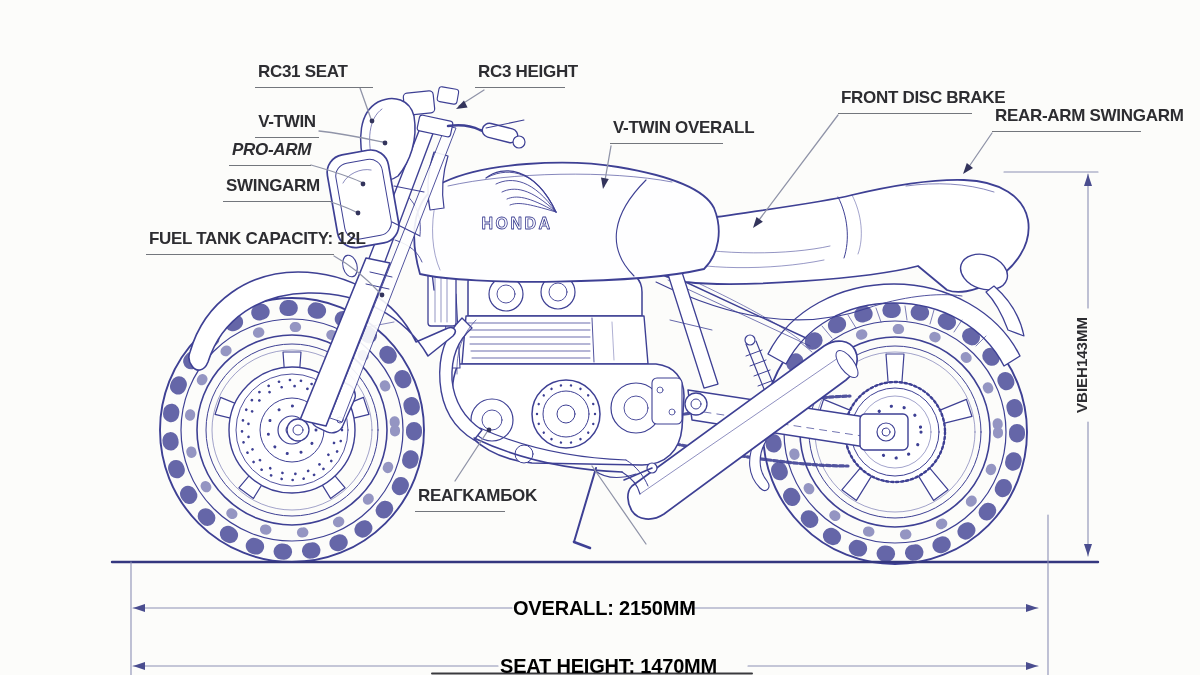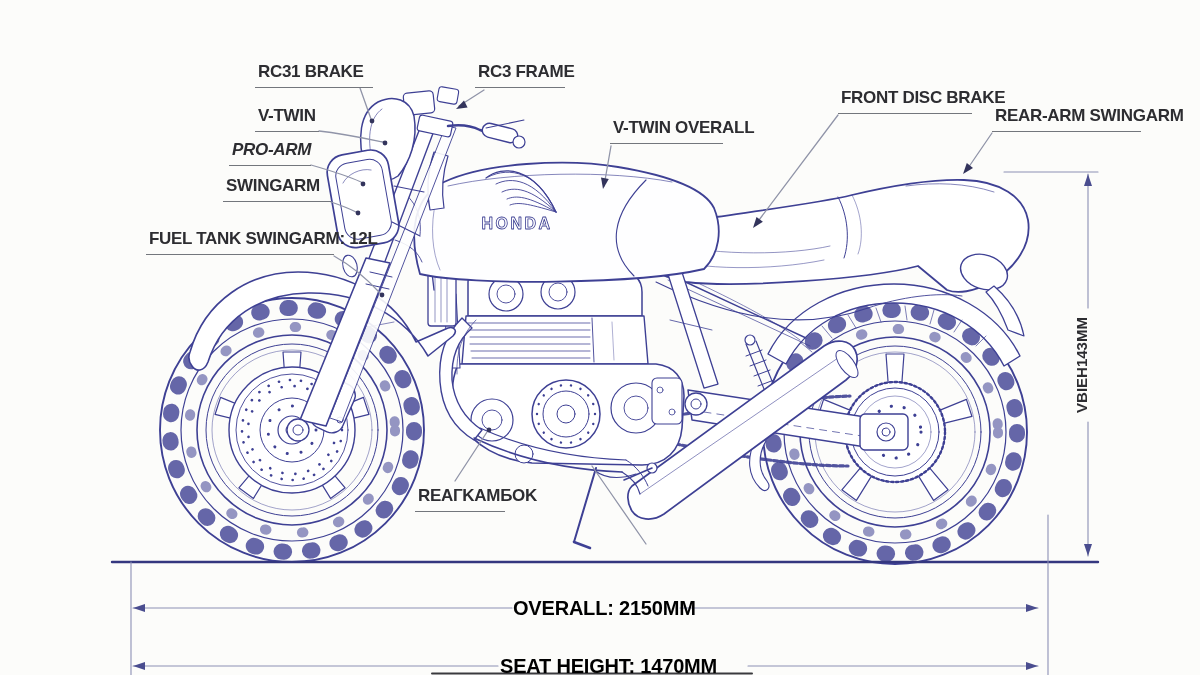--- a/index.html
+++ b/index.html
@@ -301,26 +301,26 @@
         <circle cx="489" cy="430" r="2.4"></circle>
         <polygon points="456,109 464,100.5 467.6,107.6"></polygon>
         <polygon points="753,228 756.5,216.9 762.9,221.7"></polygon>
         <polygon points="963,174 966.8,162.9 973,167.9"></polygon>
         <polygon points="603,189 601,177.4 608.8,179"></polygon>
       </g>
     </g>
   </g>
 </svg>
 
-<div class="callout" style="left:255px;top:62px;width:112px;"><span>RC31 BRAKE</span></div>
-<div class="callout" style="left:475px;top:62px;width:84px;"><span>RC3 FRAME</span></div>
-<div class="callout" style="left:255px;top:106px;width:58px;"><span>V-TWIN</span></div>
+<div class="callout" style="left:255px;top:62px;width:112px;"><span>RC31 SEAT</span></div>
+<div class="callout" style="left:475px;top:62px;width:84px;"><span>RC3 HEIGHT</span></div>
+<div class="callout" style="left:255px;top:112px;width:58px;text-align:center;"><span>V-TWIN</span></div>
 <div class="callout" style="left:229px;top:140px;width:76px;font-style:italic;"><span>PRO-ARM</span></div>
 <div class="callout" style="left:223px;top:176px;width:102px;"><span>SWINGARM</span></div>
-<div class="callout" style="left:146px;top:229px;width:182px;"><span>FUEL TANK SWINGARM: 12L</span></div>
+<div class="callout" style="left:146px;top:229px;width:182px;"><span>FUEL TANK CAPACITY: 12L</span></div>
 <div class="callout" style="left:610px;top:118px;width:107px;"><span>V-TWIN OVERALL</span></div>
 <div class="callout" style="left:838px;top:88px;width:128px;"><span>FRONT DISC BRAKE</span></div>
 <div class="callout" style="left:992px;top:106px;width:143px;"><span>REAR-ARM SWINGARM</span></div>
 <div class="callout" style="left:415px;top:486px;width:84px;"><span>REAГKAMБOK</span></div>
 
 <div class="dim-text" style="left:513px;top:597px;width:166px;"><span>OVERALL: 2150MM</span></div>
 <div class="dim-text" style="left:500px;top:655px;width:182px;"><span>SEAT HEIGHT: 1470MM</span></div>
 <div class="vdim" style="left:1022px;top:356px;width:120px;height:18px;"><span>VBIEH143MM</span></div>
 
 </div>

